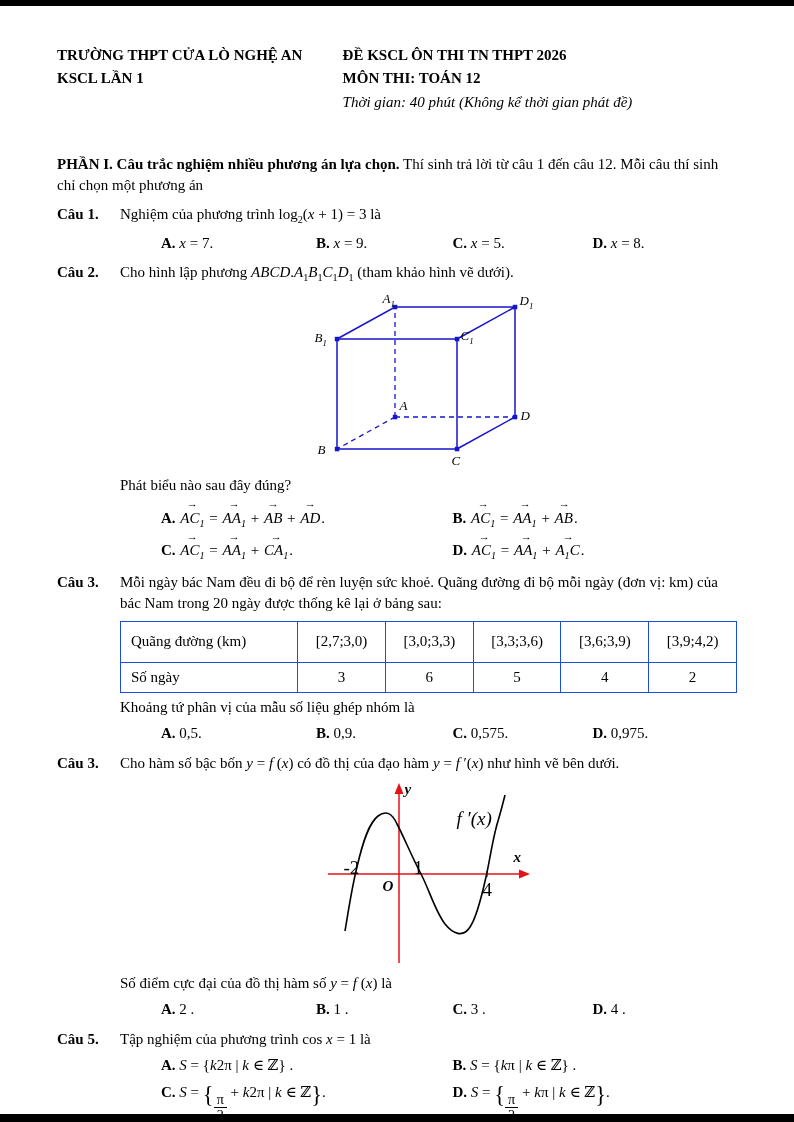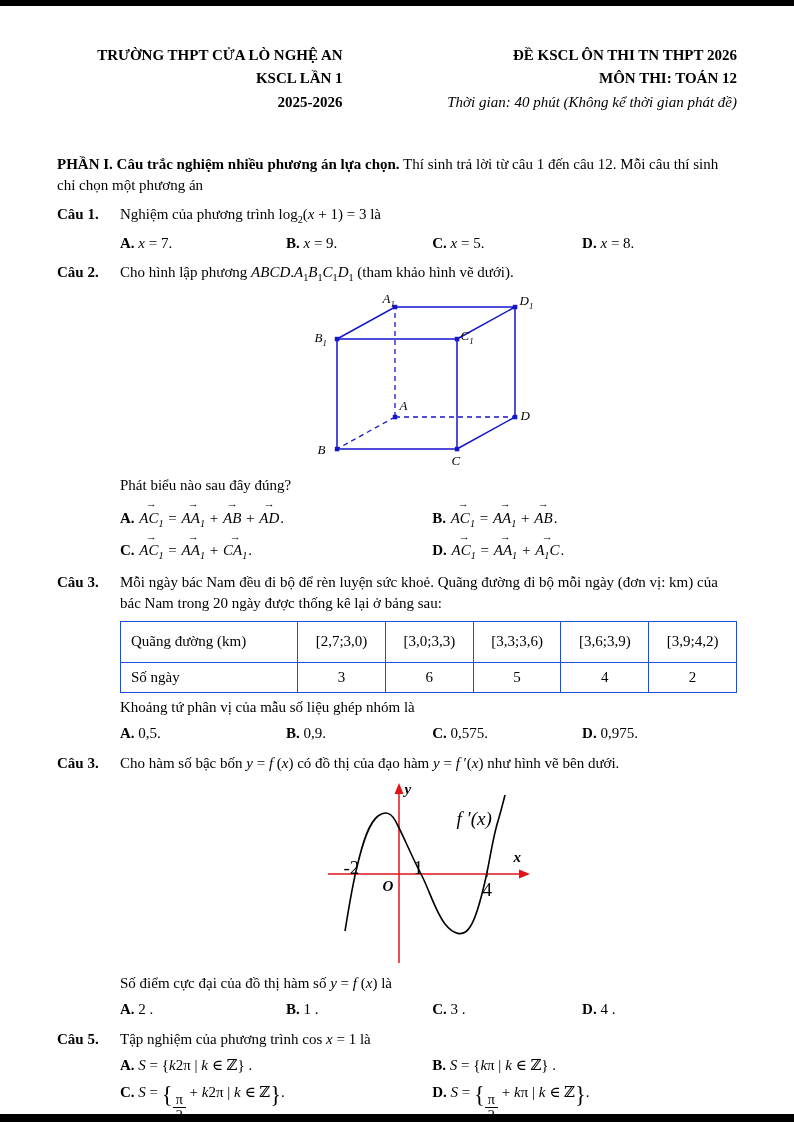--- a/index.html
+++ b/index.html
@@ -5,32 +5,32 @@
   *{box-sizing:border-box;margin:0;padding:0;}
   html,body{background:#ffffff;}
   .page{width:794px;height:1122px;margin:0 auto;background:#fff;position:relative;
         font-family:"Liberation Serif","DejaVu Serif","DejaVu Sans",serif;
         font-size:15px;line-height:1.42;color:#000;padding:0 57px;overflow:hidden;}
   .bar{position:absolute;left:0;width:794px;background:#000;}
   .bar.t{top:0;height:6px;}
   .bar.b{bottom:0;height:8px;}
 
   .hdr{display:flex;padding-top:44px;}
-  .hdr .col{text-align:right;line-height:1.55;}
+  .hdr .col{text-align:left;line-height:1.55;}
   .hdr .col.left{width:42%;}
   .hdr .col.right{width:58%;}
   .bold{font-weight:bold;}
   .ital{font-style:italic;}
 
   .intro{margin-top:40px;}
 
   .q{display:grid;grid-template-columns:63px 1fr;margin-top:8px;align-items:start;}
   .qlabel{font-weight:bold;}
   .stem{margin-bottom:1px;}
-  .answers{display:grid;margin-top:3px;}
+  .answers{display:grid;margin-top:3px;margin-left:41px;}
   .cols4{grid-template-columns:26.9% 23.7% 24.3% 25.1%;}
   .cols2{grid-template-columns:50.6% 49.4%;}
   .ans{padding-top:2px;}
   .ans.tall{padding-top:9px;}
   .akey{font-weight:bold;}
   sub{font-size:0.68em;}
 
   .vec{position:relative;display:inline-block;font-style:italic;padding:0 1px;}
   .vec::after{content:"\2192";position:absolute;left:50%;top:-0.85em;
               transform:translateX(-50%) scaleX(1.25);font-size:0.6em;font-style:normal;line-height:1;}
@@ -59,21 +59,20 @@
 </head>
 <body>
 
 <div class="page">
   <div class="bar t"></div>
 
   <header class="hdr">
     <div class="col left">
       <div class="bold">TRƯỜNG THPT CỬA LÒ NGHỆ AN</div>
       <div class="bold">KSCL LẦN 1</div>
-      <div class="bold">2025-2026</div>
     </div>
     <div class="col right">
       <div class="bold">ĐỀ KSCL ÔN THI TN THPT 2026</div>
       <div class="bold">MÔN THI: TOÁN 12</div>
       <div class="ital">Thời gian: 40 phút (Không kể thời gian phát đề)</div>
     </div>
   </header>
 
   <p class="intro">
     <b>PHẦN I. Câu trắc nghiệm nhiều phương án lựa chọn.</b><span> Thí sinh trả lời từ câu 1 đến câu 12. Mỗi câu thí sinh chỉ chọn một phương án</span>

